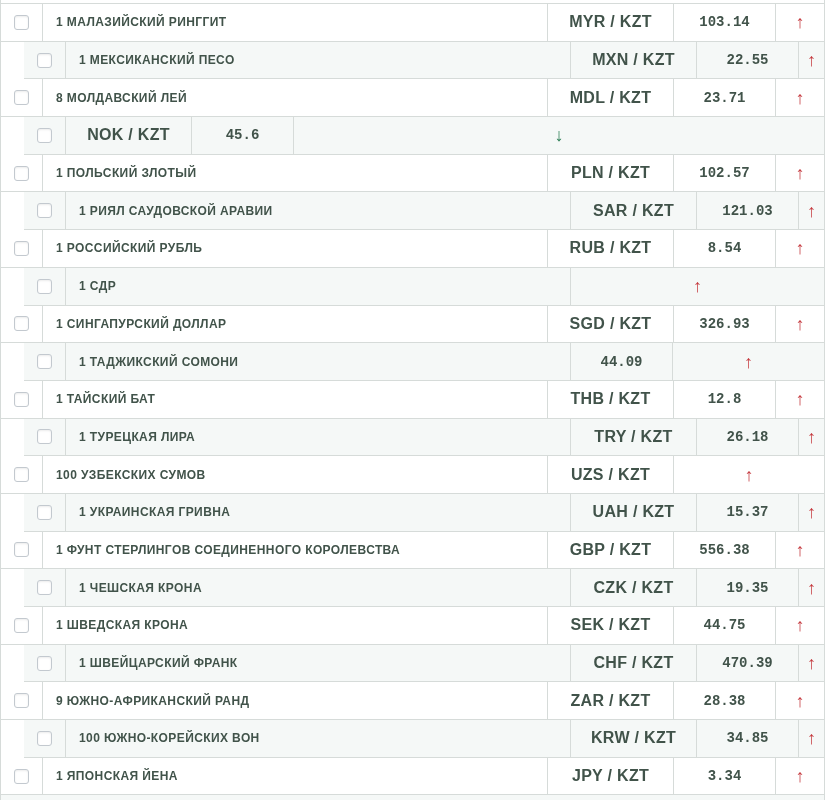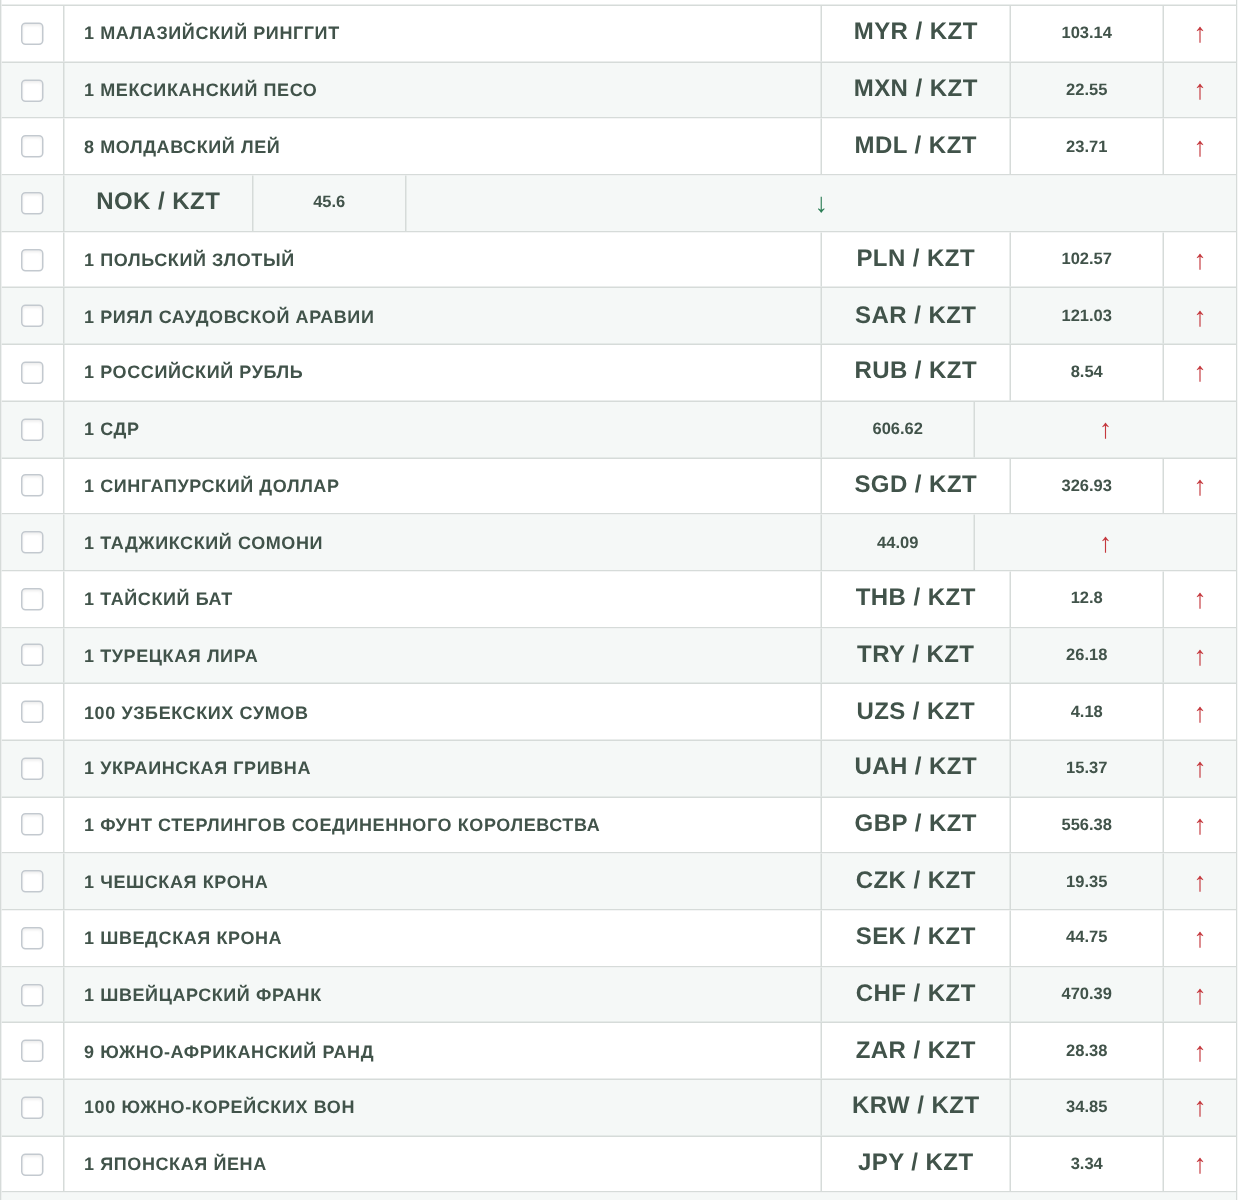--- a/index.html
+++ b/index.html
@@ -25,35 +25,35 @@
   }
   .sliver-bottom{
     flex:1 1 auto;background:var(--even-bg);
   }
   .row{
     display:flex;flex:0 0 37.7px;height:37.7px;
     border-bottom:1px solid var(--border-color);
     background:var(--odd-bg);
     align-items:stretch;
   }
-  .row.even{background:var(--even-bg);}
+  .row.even{background:var(--even-bg);margin-left:23px;}
   .cell{
     display:flex;align-items:center;
     border-right:1px solid var(--border-color);
     color:var(--text-color);
     font-weight:bold;
   }
   .cell.cb{width:42px;flex:0 0 42px;justify-content:center;}
   .cell.name{
     width:505px;flex:0 0 505px;padding-left:13px;
     font-size:12px;letter-spacing:0.4px;
     white-space:nowrap;overflow:hidden;
   }
   .cell.pair{width:126px;flex:0 0 126px;justify-content:center;font-size:16px;letter-spacing:0.3px;}
-  .cell.rate{width:102px;flex:0 0 102px;justify-content:center;font-size:11px;}
+  .cell.rate{width:102px;flex:0 0 102px;justify-content:center;font-size:14px;font-family:Liberation Mono, monospace;}
   .cell.arrow{flex:1 1 auto;justify-content:center;border-right:none;}
   .checkbox{
     width:15px;height:15px;
     border:1px solid #c3c9cf;border-radius:3px;background:#fff;
     box-shadow:inset 0 1px 2px rgba(0,0,0,0.08);
     display:inline-block;cursor:pointer;
   }
   .arr{font-size:18px;line-height:1;font-weight:bold;}
   .arr.up{color:var(--up-color);}
   .arr.down{color:var(--down-color);}
@@ -138,21 +138,20 @@
     <div class="cell rate">8.54</div>
     <div class="cell arrow">
       <span class="arr up">↑</span>
     </div>
   </div>
     <div class="row even">
     <div class="cell cb">
       <span class="checkbox"></span>
     </div>
     <div class="cell name">1 СДР</div>
-    <div class="cell rate">606.62</div>
     <div class="cell arrow">
       <span class="arr up">↑</span>
     </div>
   </div>
     <div class="row">
     <div class="cell cb">
       <span class="checkbox"></span>
     </div>
     <div class="cell name">1 СИНГАПУРСКИЙ ДОЛЛАР</div>
     <div class="cell pair">SGD / KZT</div>
@@ -192,21 +191,20 @@
     <div class="cell arrow">
       <span class="arr up">↑</span>
     </div>
   </div>
     <div class="row">
     <div class="cell cb">
       <span class="checkbox"></span>
     </div>
     <div class="cell name">100 УЗБЕКСКИХ СУМОВ</div>
     <div class="cell pair">UZS / KZT</div>
-    <div class="cell rate">4.18</div>
     <div class="cell arrow">
       <span class="arr up">↑</span>
     </div>
   </div>
     <div class="row even">
     <div class="cell cb">
       <span class="checkbox"></span>
     </div>
     <div class="cell name">1 УКРАИНСКАЯ ГРИВНА</div>
     <div class="cell pair">UAH / KZT</div>

